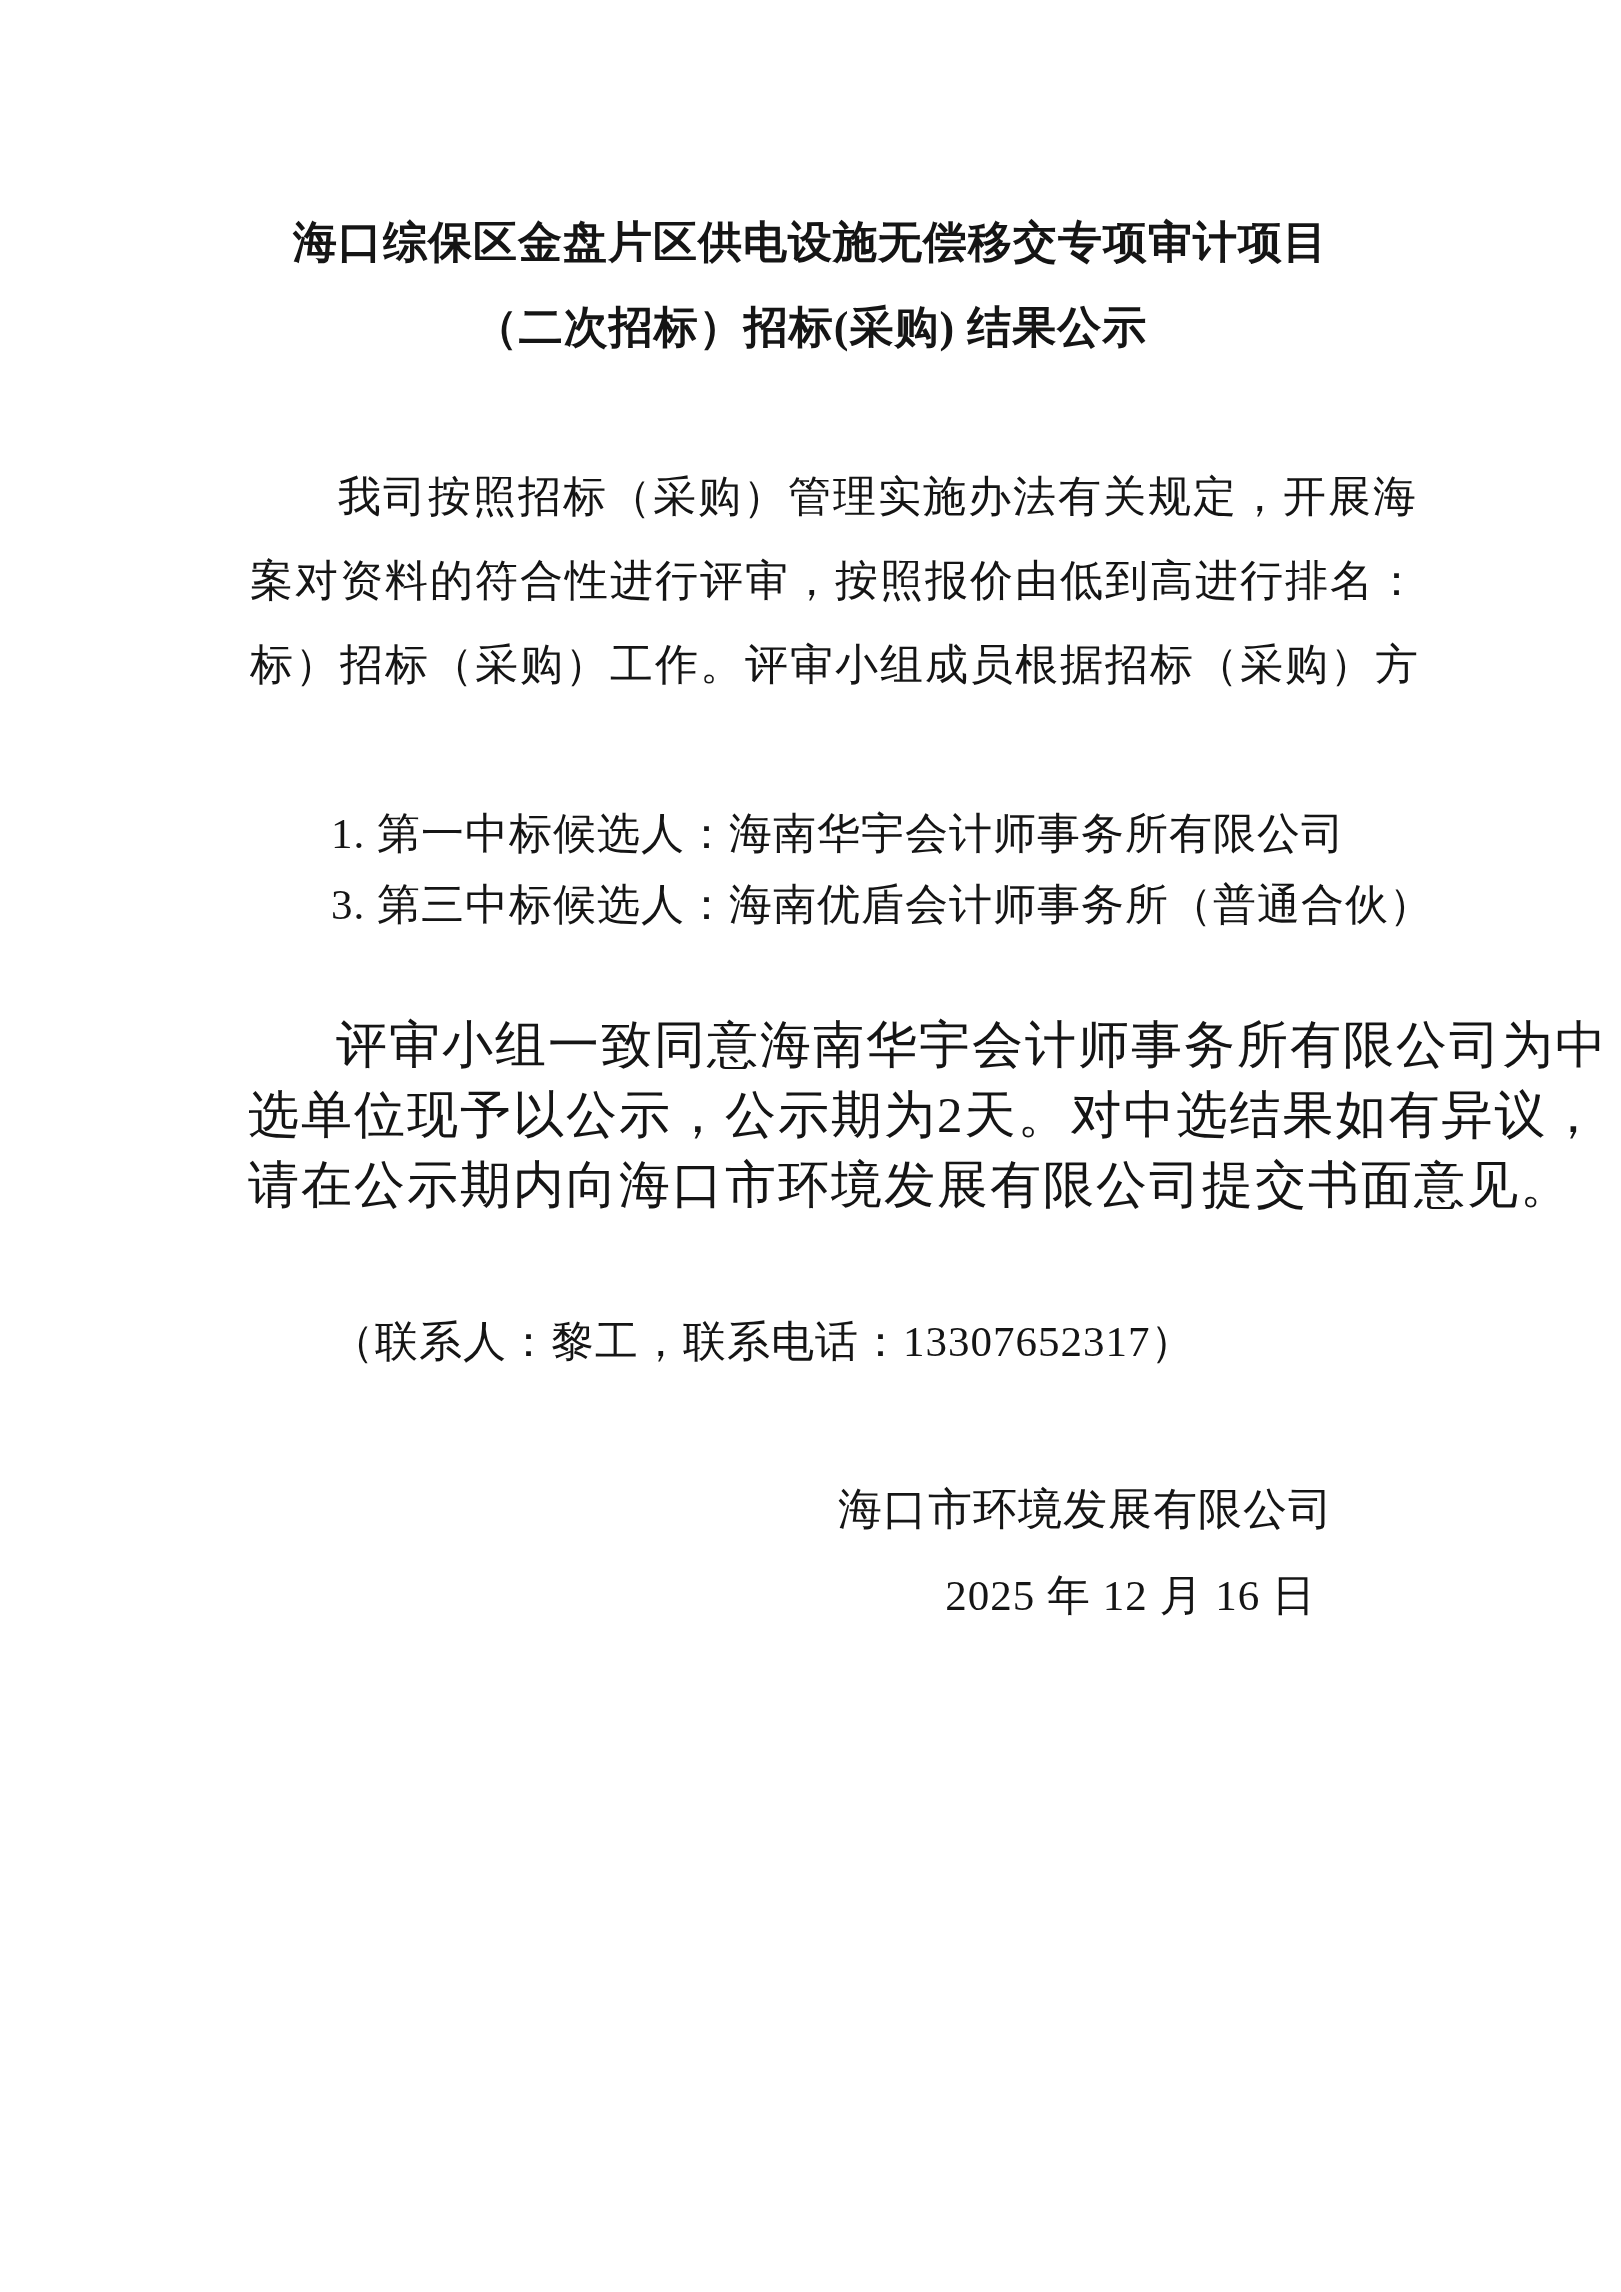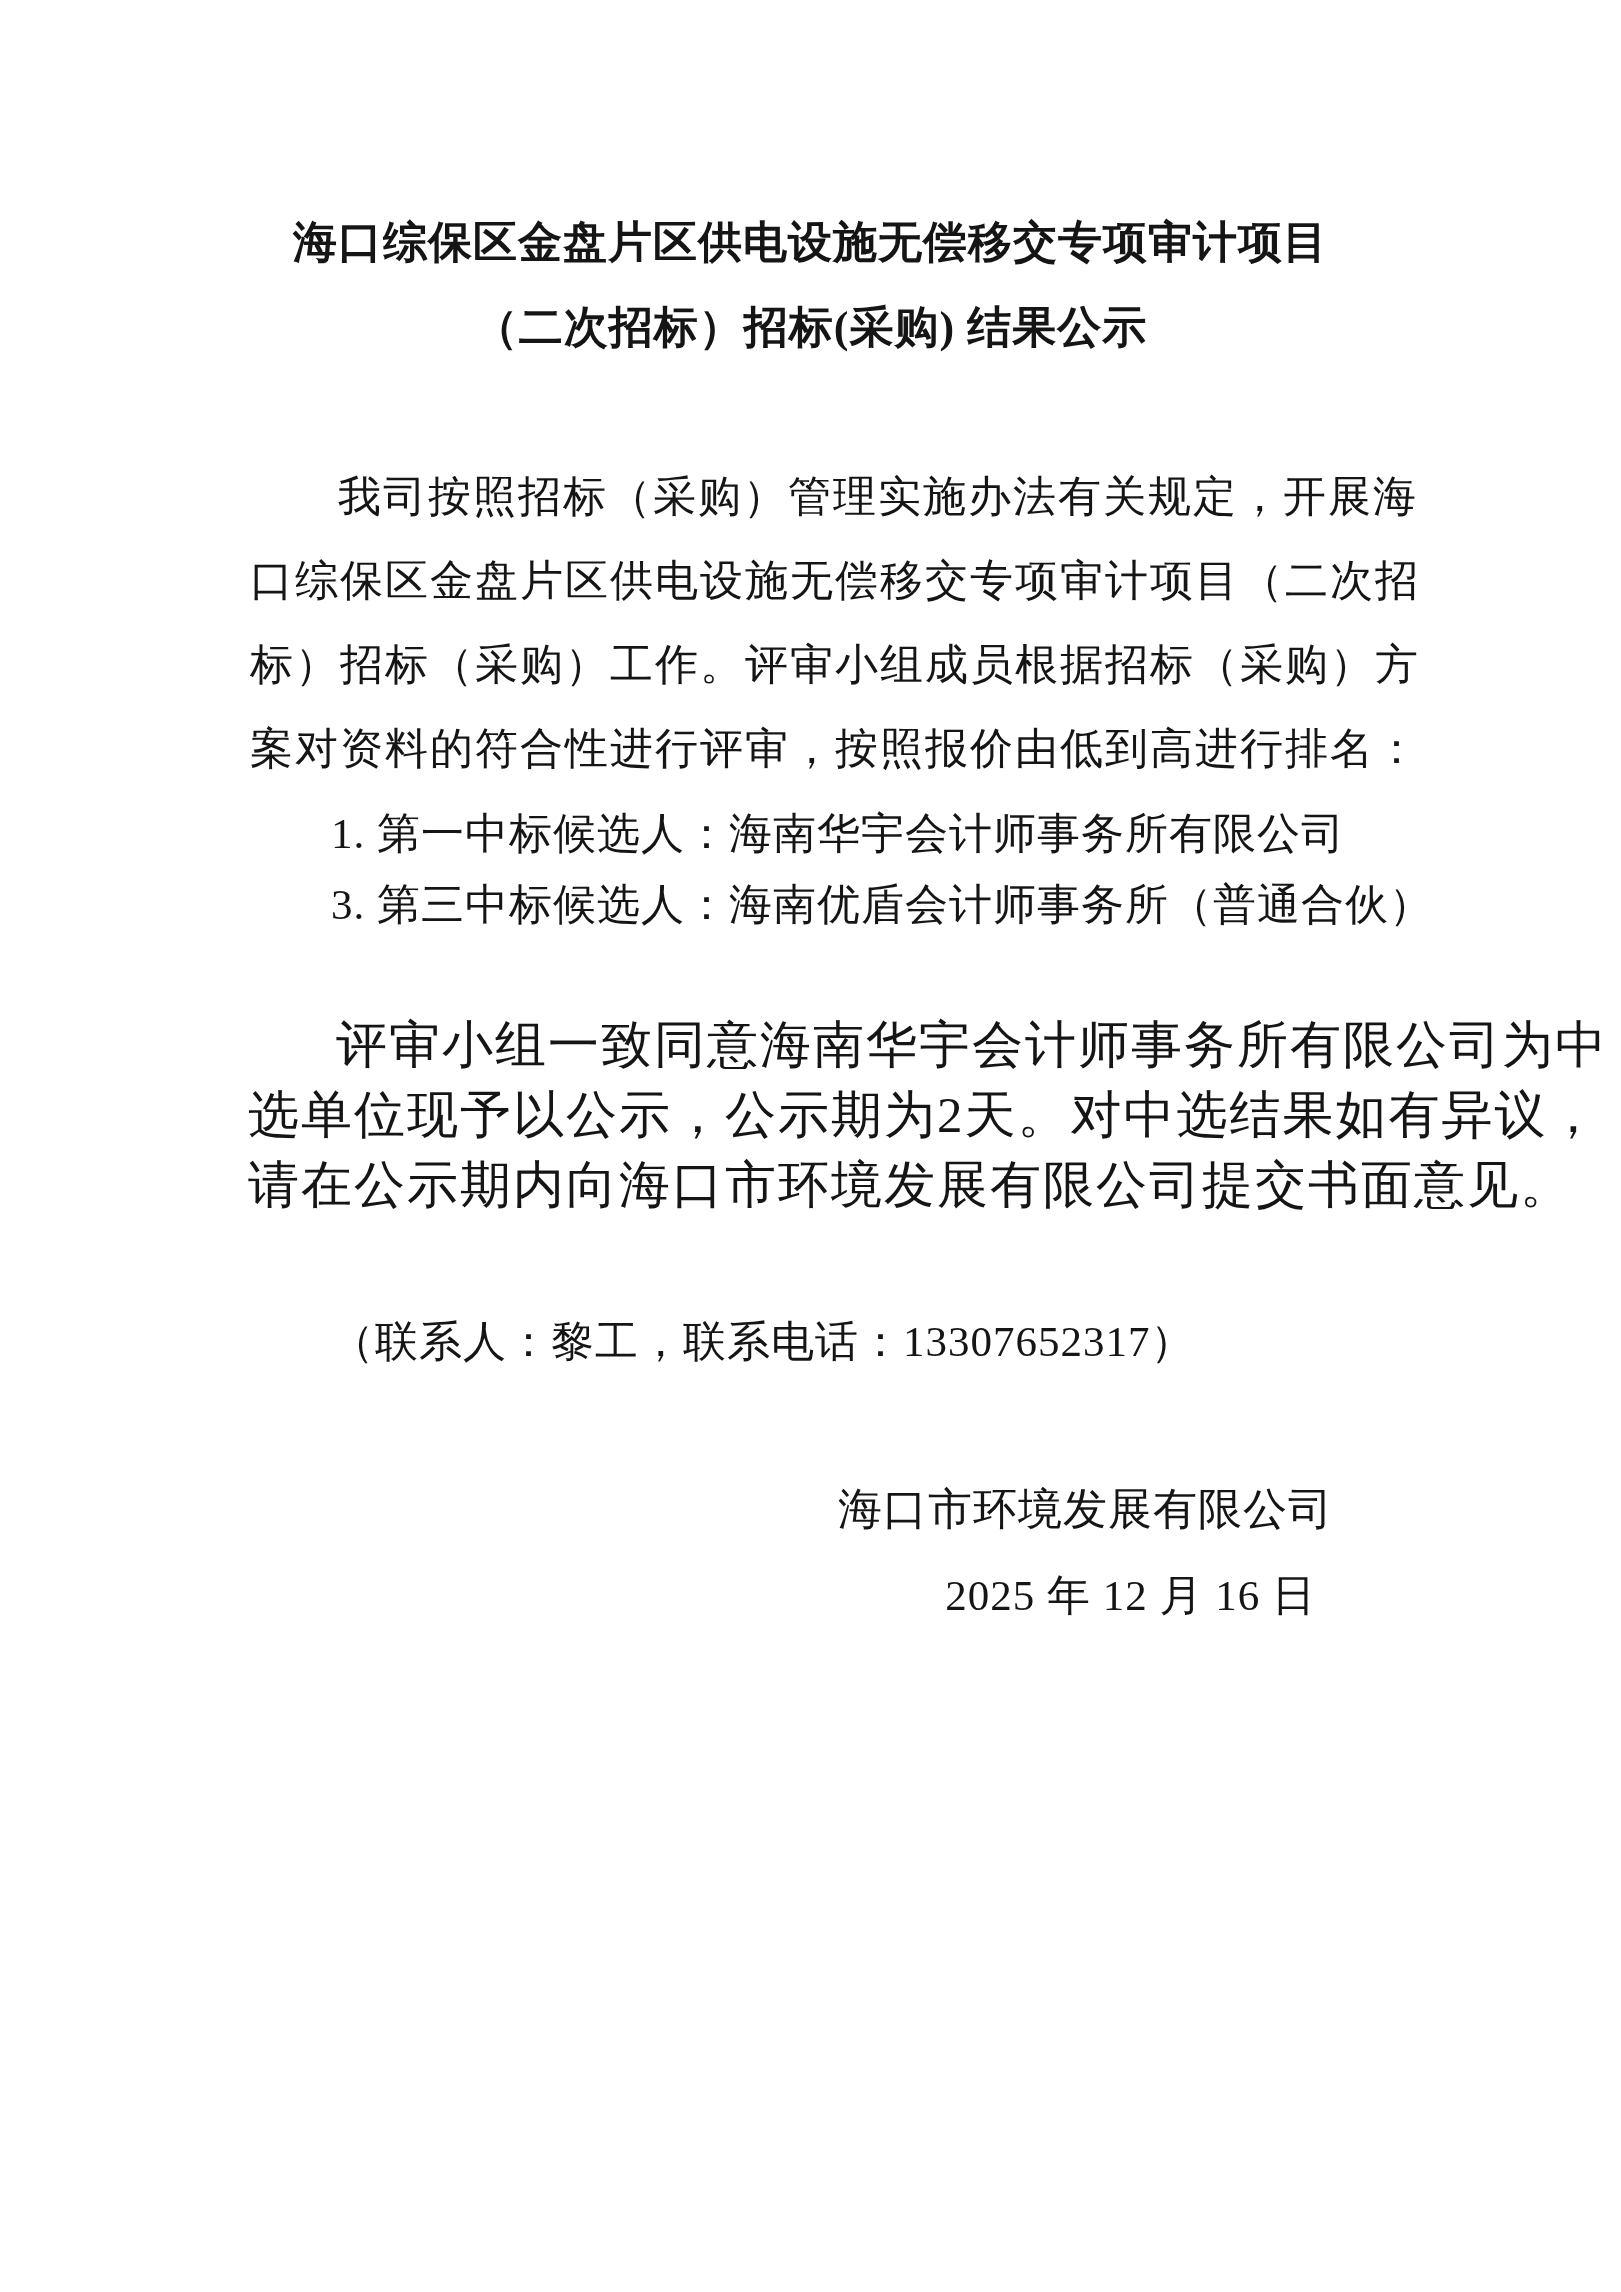--- a/index.html
+++ b/index.html
@@ -96,23 +96,22 @@
 
 <div class="page">
 
   <div class="title-block">
     <div>海口综保区金盘片区供电设施无偿移交专项审计项目</div>
     <div>（二次招标）招标(采购) 结果公示</div>
   </div>
 
   <div class="para1">
     <div class="indent">我司按照招标（采购）管理实施办法有关规定，开展海</div>
-    <div>口综保区金盘片区供电设施无偿移交专项审计项目（二次招</div>
+    <div>案对资料的符合性进行评审，按照报价由低到高进行排名：</div>
     <div>标）招标（采购）工作。评审小组成员根据招标（采购）方</div>
-    <div>案对资料的符合性进行评审，按照报价由低到高进行排名：</div>
   </div>
 
   <div class="list-block">
     <div>1. 第一中标候选人：海南华宇会计师事务所有限公司</div>
     <div>3. 第三中标候选人：海南优盾会计师事务所（普通合伙）</div>
   </div>
 
   <div class="para2">
     <div class="indent">评审小组一致同意海南华宇会计师事务所有限公司为中</div>
     <div>选单位现予以公示，公示期为2天。对中选结果如有异议，</div>

